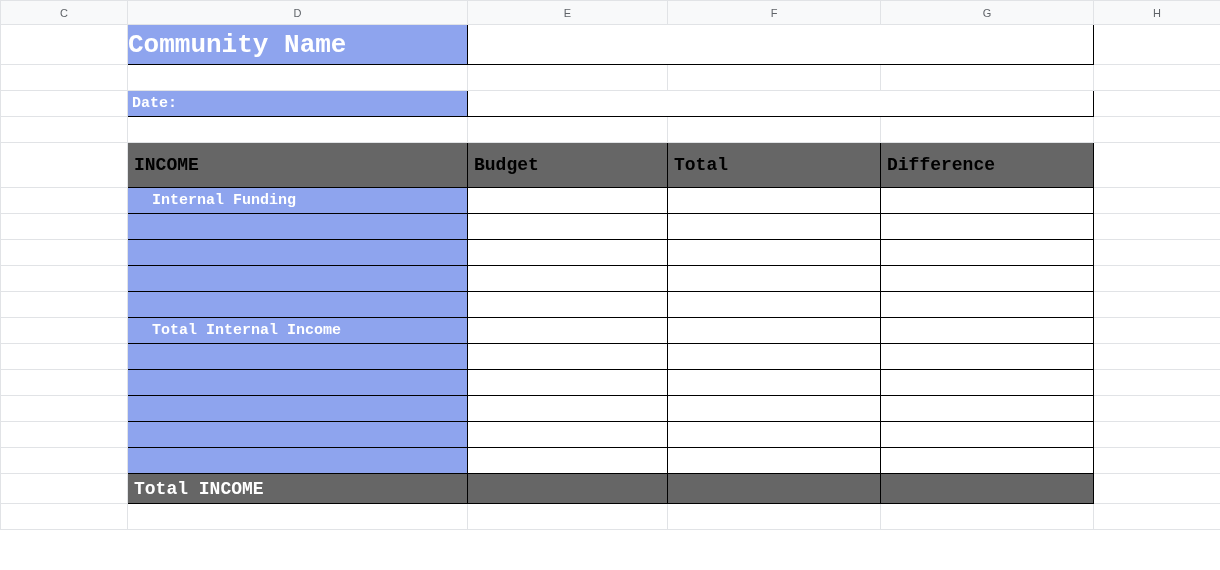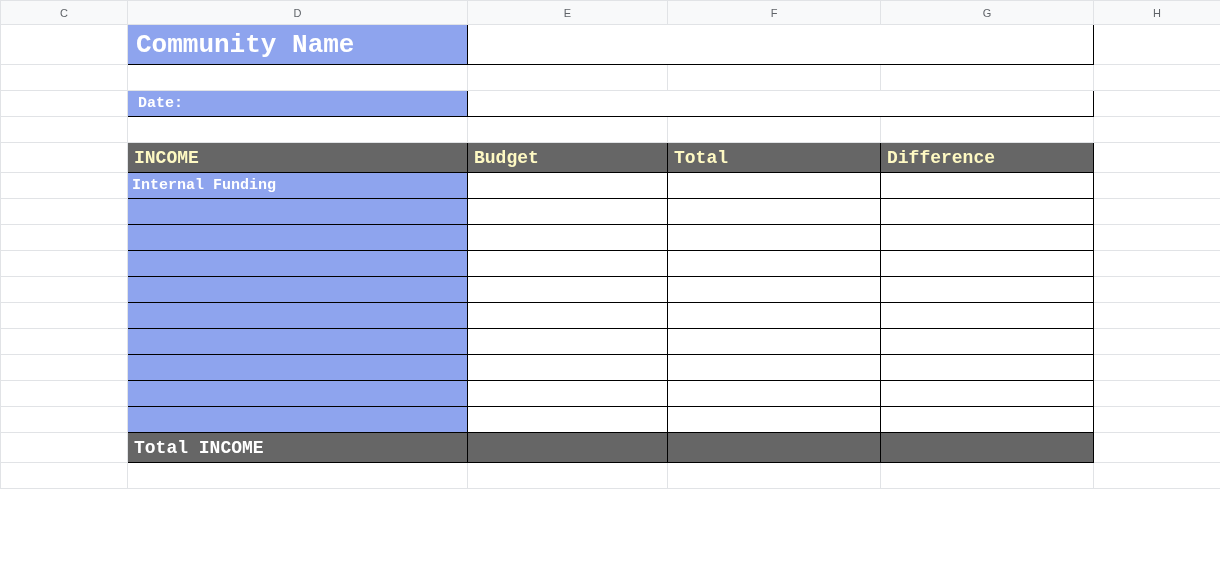--- a/index.html
+++ b/index.html
@@ -50,71 +50,71 @@
 
   
   td.title {
     background: #8ea4ee;
     color: #fff;
     font-family: "Courier New", Courier, monospace;
     font-weight: bold;
     font-size: 26px;
     height: 40px;
     border: 1px solid #000;
-    padding-left: 8px;
+    padding-left: 0;
   }
   td.title-right {
     background: #fff;
     border-top: 1px solid #000;
     border-right: 1px solid #000;
     border-bottom: 1px solid #000;
     border-left: none;
     height: 40px;
   }
 
   
   td.date-label {
     background: #8ea4ee;
     color: #fff;
     font-family: "Courier New", Courier, monospace;
     font-weight: bold;
     font-size: 15px;
     border: 1px solid #000;
-    padding-left: 10px;
+    padding-left: 4px;
   }
   td.date-right {
     background: #fff;
     border-top: 1px solid #000;
     border-right: 1px solid #000;
     border-bottom: 1px solid #000;
     border-left: none;
   }
 
   
   td.darkhdr {
     background: #666666;
-    color: #fef9c3;
+    color: #000000;
     font-family: "Courier New", Courier, monospace;
     font-weight: bold;
     font-size: 18px;
     border: 1px solid #000;
-    height: 30px;
+    height: 45px;
   }
   td.darkhdr.center { text-align: left; }
   td.darkhdr.left { text-align: left; padding-left: 6px; }
 
   
   td.bluelabel {
     background: #8ea4ee;
     color: #fff;
     font-family: "Courier New", Courier, monospace;
     font-weight: bold;
     font-size: 15px;
     border: 1px solid #000;
-    padding-left: 4px;
+    padding-left: 24px;
   }
   
   td.cell {
     background: #fff;
     border: 1px solid #000;
   }
   
   td.greytotal-label {
     background: #666666;
     color: #fff;
@@ -230,20 +230,28 @@
   </tr>
   <tr>
     <td class="spacer"></td>
     <td class="bluelabel"></td>
     <td class="cell"></td>
     <td class="cell"></td>
     <td class="cell"></td>
     <td class="spacer"></td>
   </tr>
 
+  <tr>
+    <td class="spacer"></td>
+    <td class="bluelabel">Total Internal Income</td>
+    <td class="cell"></td>
+    <td class="cell"></td>
+    <td class="cell"></td>
+    <td class="spacer"></td>
+  </tr>
 
   <tr>
     <td class="spacer"></td>
     <td class="bluelabel"></td>
     <td class="cell"></td>
     <td class="cell"></td>
     <td class="cell"></td>
     <td class="spacer"></td>
   </tr>
   <tr>

